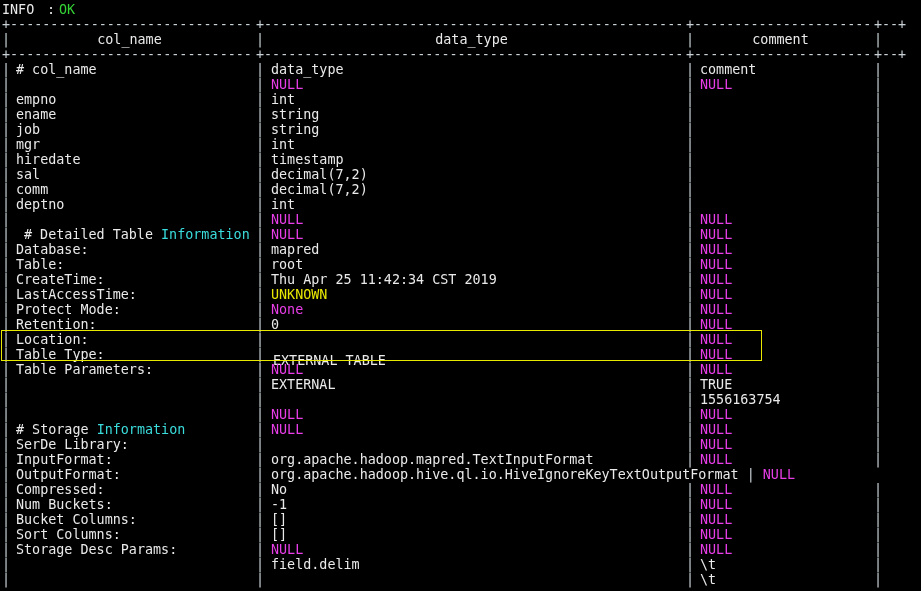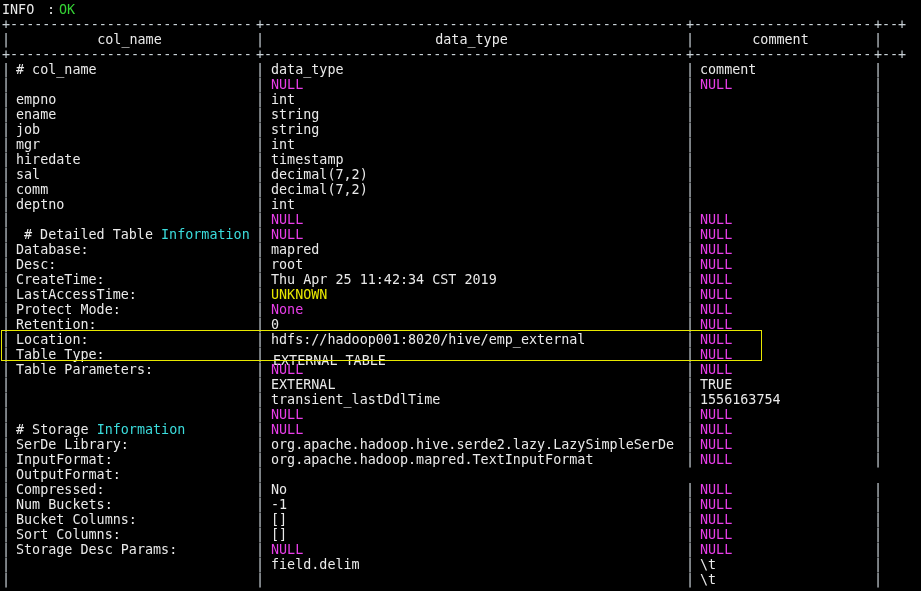--- a/index.html
+++ b/index.html
@@ -166,21 +166,21 @@
         <span class="abs b" style="left: 874px;">|</span>
         <span class="abs" style="left: 16px;"><span>Database:</span></span>
         <span class="abs" style="left: 271px;"><span>mapred</span></span>
         <span class="abs" style="left: 700px;"><span class="m">NULL</span></span>
       </div>
       <div class="trow" style="top: 257px;">
         <span class="abs b" style="left: 2px;">|</span>
         <span class="abs b" style="left: 256px;">|</span>
         <span class="abs b" style="left: 686px;">|</span>
         <span class="abs b" style="left: 874px;">|</span>
-        <span class="abs" style="left: 16px;"><span>Desc:</span></span>
+        <span class="abs" style="left: 16px;"><span>Table:</span></span>
         <span class="abs" style="left: 271px;"><span>root</span></span>
         <span class="abs" style="left: 700px;"><span class="m">NULL</span></span>
       </div>
       <div class="trow" style="top: 272px;">
         <span class="abs b" style="left: 2px;">|</span>
         <span class="abs b" style="left: 256px;">|</span>
         <span class="abs b" style="left: 686px;">|</span>
         <span class="abs b" style="left: 874px;">|</span>
         <span class="abs" style="left: 16px;"><span>CreateTime:</span></span>
         <span class="abs" style="left: 271px;"><span>Thu Apr 25 11:42:34 CST 2019</span></span>
@@ -212,21 +212,20 @@
         <span class="abs" style="left: 16px;"><span>Retention:</span></span>
         <span class="abs" style="left: 271px;"><span>0</span></span>
         <span class="abs" style="left: 700px;"><span class="m">NULL</span></span>
       </div>
       <div class="trow" style="top: 332px;">
         <span class="abs b" style="left: 2px;">|</span>
         <span class="abs b" style="left: 256px;">|</span>
         <span class="abs b" style="left: 686px;">|</span>
         <span class="abs b" style="left: 874px;">|</span>
         <span class="abs" style="left: 16px;"><span>Location:</span></span>
-        <span class="abs" style="left: 271px;"><span>hdfs://hadoop001:8020/hive/emp_external</span></span>
         <span class="abs" style="left: 700px;"><span class="m">NULL</span></span>
       </div>
       <div class="trow" style="top: 347px;">
         <span class="abs b" style="left: 2px;">|</span>
         <span class="abs b" style="left: 256px;">|</span>
         <span class="abs b" style="left: 686px;">|</span>
         <span class="abs b" style="left: 874px;">|</span>
         <span class="abs" style="left: 16px;"><span>Table Type:</span></span>
         <span class="abs" style="left: 273px; margin-top: 6px;"><span>EXTERNAL TABLE</span></span>
         <span class="abs" style="left: 700px;"><span class="m">NULL</span></span>
@@ -248,21 +247,20 @@
         <span class="abs" style="left: 16px;"></span>
         <span class="abs" style="left: 271px;"><span>EXTERNAL</span></span>
         <span class="abs" style="left: 700px;"><span>TRUE</span></span>
       </div>
       <div class="trow" style="top: 392px;">
         <span class="abs b" style="left: 2px;">|</span>
         <span class="abs b" style="left: 256px;">|</span>
         <span class="abs b" style="left: 686px;">|</span>
         <span class="abs b" style="left: 874px;">|</span>
         <span class="abs" style="left: 16px;"></span>
-        <span class="abs" style="left: 271px;"><span>transient_lastDdlTime</span></span>
         <span class="abs" style="left: 700px;"><span>1556163754</span></span>
       </div>
       <div class="trow" style="top: 407px;">
         <span class="abs b" style="left: 2px;">|</span>
         <span class="abs b" style="left: 256px;">|</span>
         <span class="abs b" style="left: 686px;">|</span>
         <span class="abs b" style="left: 874px;">|</span>
         <span class="abs" style="left: 16px;"></span>
         <span class="abs" style="left: 271px;"><span class="m">NULL</span></span>
         <span class="abs" style="left: 700px;"><span class="m">NULL</span></span>
@@ -275,36 +273,36 @@
         <span class="abs" style="left: 16px;"><span># Storage </span><span class="c">Information</span></span>
         <span class="abs" style="left: 271px;"><span class="m">NULL</span></span>
         <span class="abs" style="left: 700px;"><span class="m">NULL</span></span>
       </div>
       <div class="trow" style="top: 437px;">
         <span class="abs b" style="left: 2px;">|</span>
         <span class="abs b" style="left: 256px;">|</span>
         <span class="abs b" style="left: 686px;">|</span>
         <span class="abs b" style="left: 874px;">|</span>
         <span class="abs" style="left: 16px;"><span>SerDe Library:</span></span>
-        <span class="abs" style="left: 271px;"><span>org.apache.hadoop.hive.serde2.lazy.LazySimpleSerDe</span></span>
         <span class="abs" style="left: 700px;"><span class="m">NULL</span></span>
       </div>
       <div class="trow" style="top: 452px;">
         <span class="abs b" style="left: 2px;">|</span>
         <span class="abs b" style="left: 256px;">|</span>
         <span class="abs b" style="left: 686px;">|</span>
         <span class="abs b" style="left: 874px;">|</span>
         <span class="abs" style="left: 16px;"><span>InputFormat:</span></span>
         <span class="abs" style="left: 271px;"><span>org.apache.hadoop.mapred.TextInputFormat</span></span>
         <span class="abs" style="left: 700px;"><span class="m">NULL</span></span>
       </div>
       <div class="trow" style="top: 467px;">
         <span class="abs b" style="left: 2px;">|</span>
         <span class="abs b" style="left: 256px;">|</span>
         <span class="abs" style="left: 16px;"><span>OutputFormat:</span></span>
+        <span class="abs" style="left: 271px;"><span>org.apache.hadoop.hive.ql.io.HiveIgnoreKeyTextOutputFormat</span><span class="b"> | </span><span class="m">NULL</span></span>
         <span class="abs" style="left: 700px;"></span>
       </div>
       <div class="trow" style="top: 482px;">
         <span class="abs b" style="left: 2px;">|</span>
         <span class="abs b" style="left: 256px;">|</span>
         <span class="abs b" style="left: 686px;">|</span>
         <span class="abs b" style="left: 874px;">|</span>
         <span class="abs" style="left: 16px;"><span>Compressed:</span></span>
         <span class="abs" style="left: 271px;"><span>No</span></span>
         <span class="abs" style="left: 700px;"><span class="m">NULL</span></span>

